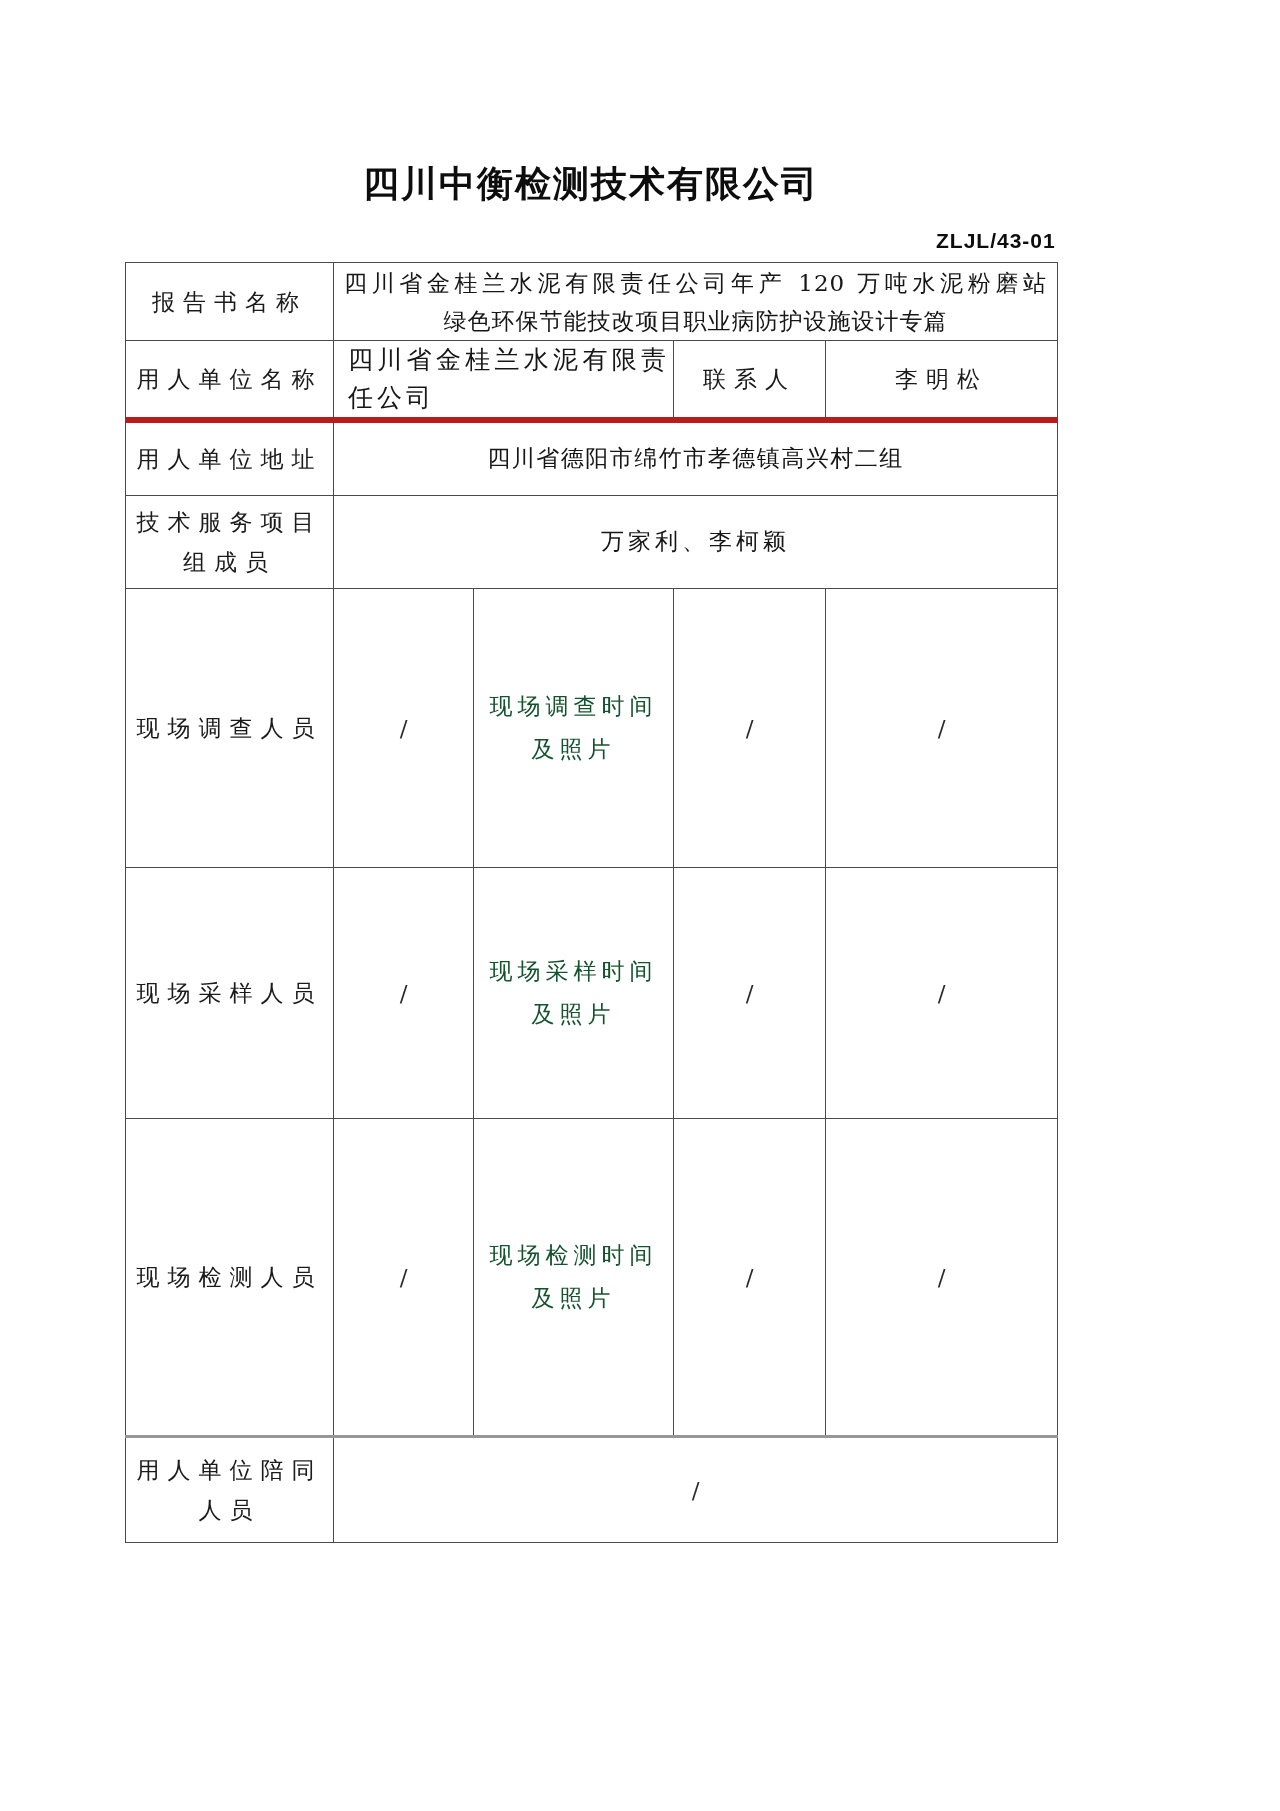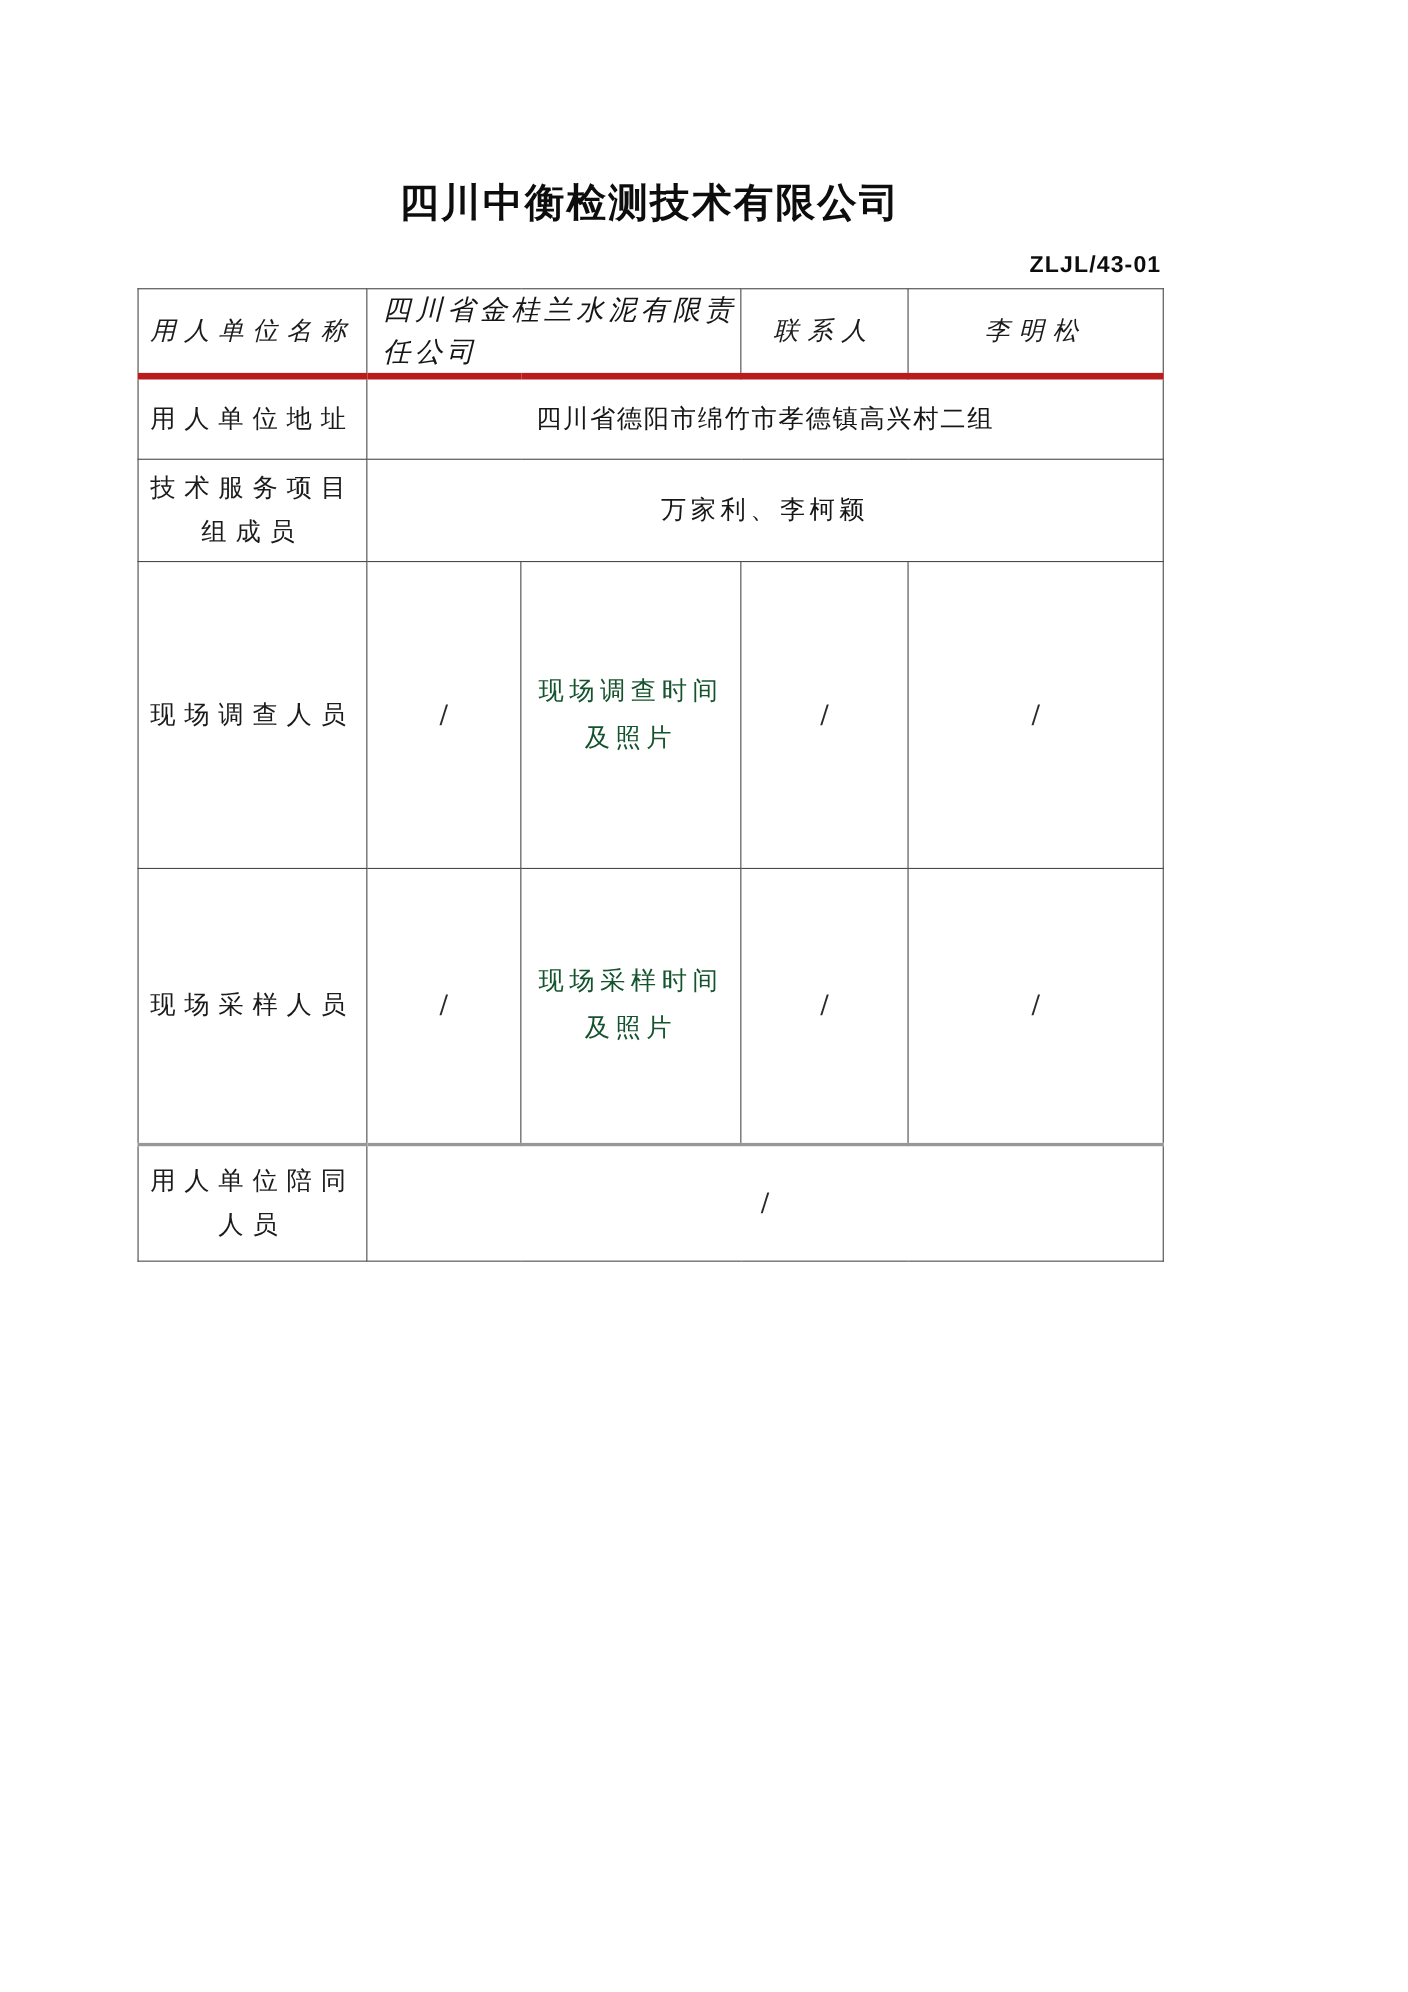--- a/index.html
+++ b/index.html
@@ -30,21 +30,21 @@
     width:932px;border-collapse:collapse;table-layout:fixed;
   }
   table.report td{
     border:1px solid #4a4a4a;
     vertical-align:middle;
     padding:0 8px;
     font-size:23px;
     word-break:break-all;
     text-align:center;
   }
-  tr.r1{height:78px;} tr.r2{height:79px;font-style:italic;} tr.r3{height:75px;} tr.r4{height:93px;}
+  tr.r1{height:78px;} tr.r2{height:79px;} tr.r3{height:75px;} tr.r4{height:93px;}
   tr.r5{height:279px;} tr.r6{height:251px;} tr.r7{height:318px;} tr.r8{height:106px;}
   td.label-cell{
     letter-spacing:8px;
     line-height:40px;
     color:#1b1b1b;
   }
   tr.r3 td{border-top:6px solid #b91c1c;}
   tr.r8 td{border-top:3px solid #979797;}
   .rn-line1{
     text-align:justify;text-align-last:justify;
@@ -83,20 +83,27 @@
   <table class="report">
     <colgroup>
       <col style="width:208px">
       <col style="width:140px">
       <col style="width:200px">
       <col style="width:152px">
       <col style="width:232px">
     </colgroup>
 
     <tbody>
+        <tr class="r1">
+      <td class="label-cell">报告书名称</td>
+      <td colspan="4">
+        <div class="rn-line1">四川省金桂兰水泥有限责任公司年产 120 万吨水泥粉磨站</div>
+        <div class="rn-line2">绿色环保节能技改项目职业病防护设施设计专篇</div>
+      </td>
+    </tr>
 
     <tr class="r2">
       <td class="label-cell">用人单位名称</td>
       <td colspan="2" class="emp-cell">
         <div class="emp-value">四川省金桂兰水泥有限责任公司</div>
       </td>
       <td class="label-cell">联系人</td>
       <td class="label-cell">李明松</td>
     </tr>
 
@@ -119,20 +126,27 @@
     </tr>
 
     <tr class="r6">
       <td class="label-cell">现场采样人员</td>
       <td class="slash-cell">/</td>
       <td class="time-label-cell">现场采样时间及照片</td>
       <td class="slash-cell">/</td>
       <td class="slash-cell">/</td>
     </tr>
 
+    <tr class="r7">
+      <td class="label-cell">现场检测人员</td>
+      <td class="slash-cell">/</td>
+      <td class="time-label-cell">现场检测时间及照片</td>
+      <td class="slash-cell">/</td>
+      <td class="slash-cell">/</td>
+    </tr>
 
     <tr class="r8">
       <td class="label-cell">用人单位陪同人员</td>
       <td colspan="4" class="slash-cell">/</td>
     </tr>
   </tbody>
     </table>
 </div>
 
 </body></html>

